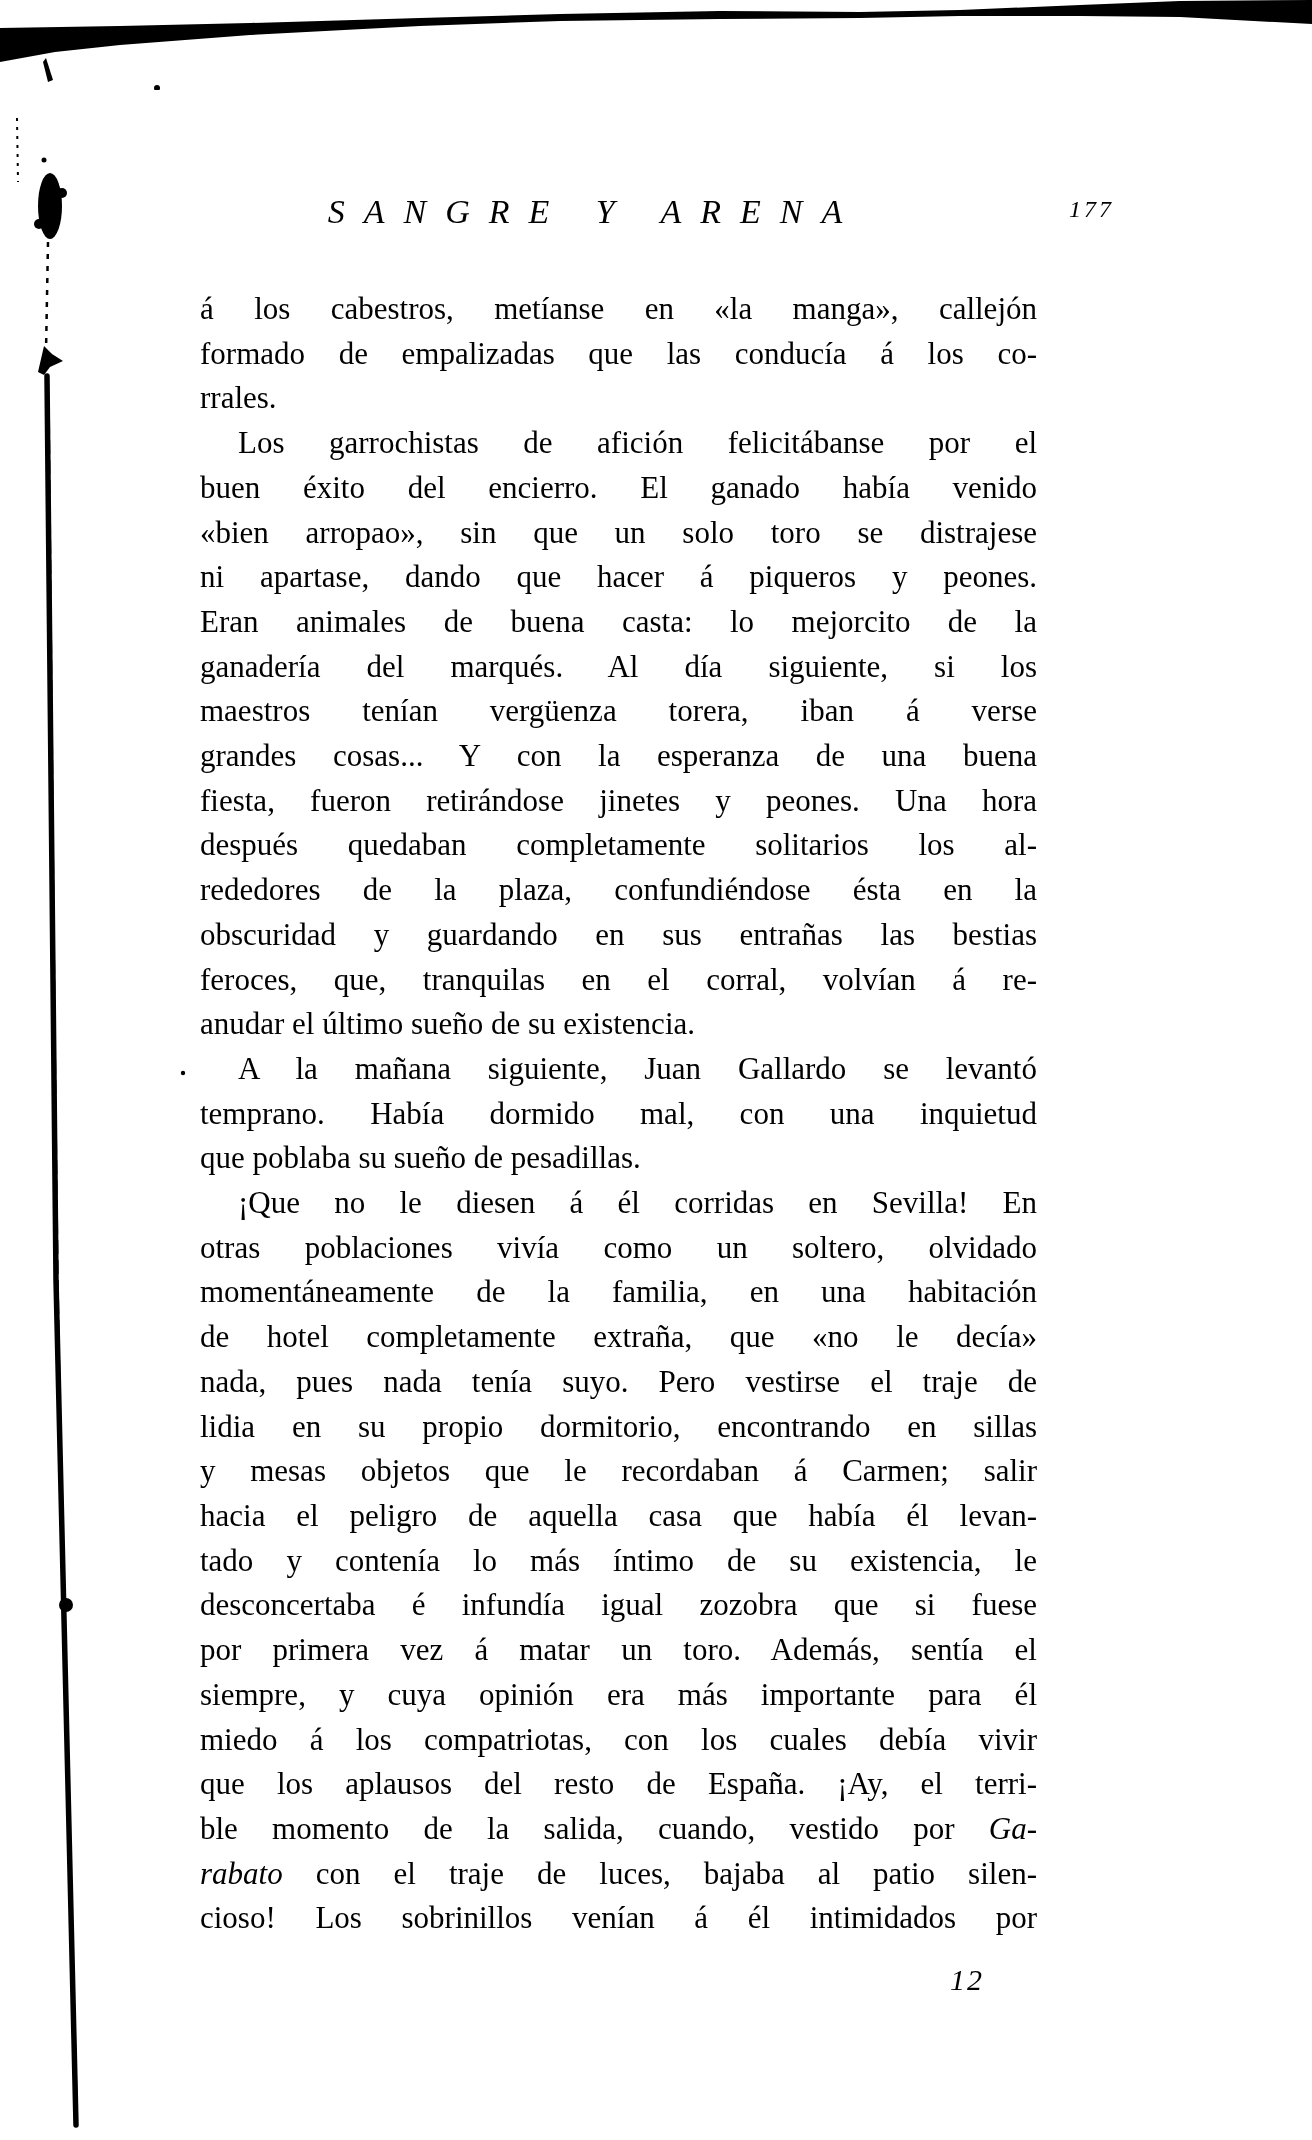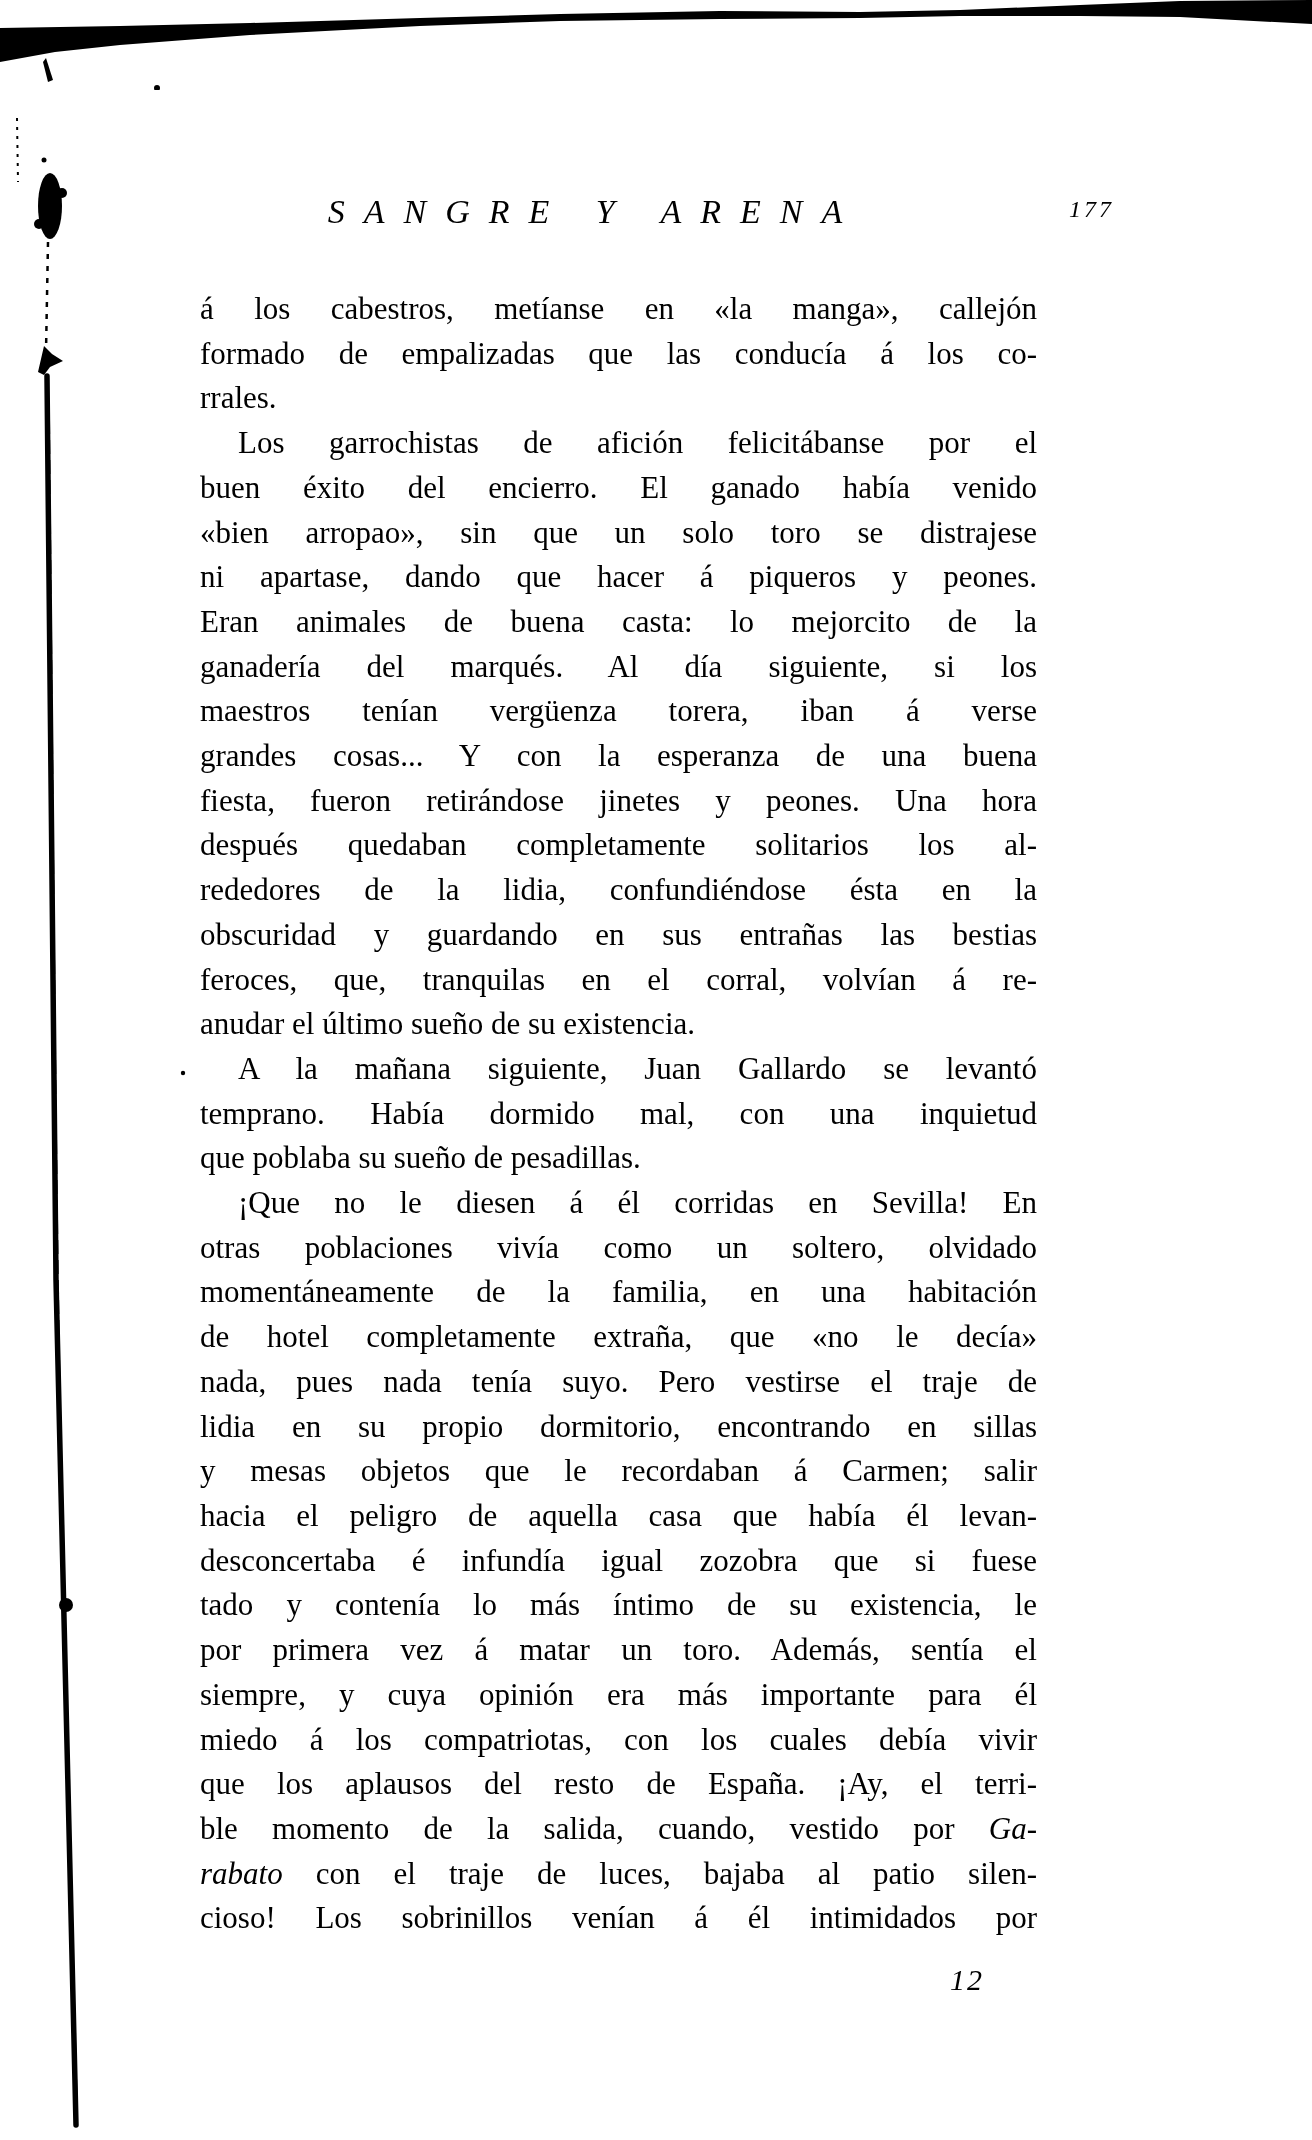--- a/index.html
+++ b/index.html
@@ -82,37 +82,37 @@
     <div class="line indent">Los garrochistas de afición felicitábanse por el</div>
     <div class="line">buen éxito del encierro. El ganado había venido</div>
     <div class="line">«bien arropao», sin que un solo toro se distrajese</div>
     <div class="line">ni apartase, dando que hacer á piqueros y peones.</div>
     <div class="line">Eran animales de buena casta: lo mejorcito de la</div>
     <div class="line">ganadería del marqués. Al día siguiente, si los</div>
     <div class="line">maestros tenían vergüenza torera, iban á verse</div>
     <div class="line">grandes cosas... Y con la esperanza de una buena</div>
     <div class="line">fiesta, fueron retirándose jinetes y peones. Una hora</div>
     <div class="line">después quedaban completamente solitarios los al-</div>
-    <div class="line">rededores de la lidia, confundiéndose ésta en la</div>
+    <div class="line">rededores de la plaza, confundiéndose ésta en la</div>
     <div class="line">obscuridad y guardando en sus entrañas las bestias</div>
     <div class="line">feroces, que, tranquilas en el corral, volvían á re-</div>
     <div class="line short">anudar el último sueño de su existencia.</div>
     <div class="line indent">A la mañana siguiente, Juan Gallardo se levantó</div>
     <div class="line">temprano. Había dormido mal, con una inquietud</div>
     <div class="line short">que poblaba su sueño de pesadillas.</div>
     <div class="line indent">¡Que no le diesen á él corridas en Sevilla! En</div>
     <div class="line">otras poblaciones vivía como un soltero, olvidado</div>
     <div class="line">momentáneamente de la familia, en una habitación</div>
     <div class="line">de hotel completamente extraña, que «no le decía»</div>
     <div class="line">nada, pues nada tenía suyo. Pero vestirse el traje de</div>
     <div class="line">lidia en su propio dormitorio, encontrando en sillas</div>
     <div class="line">y mesas objetos que le recordaban á Carmen; salir</div>
     <div class="line">hacia el peligro de aquella casa que había él levan-</div>
+    <div class="line">tado y contenía lo más íntimo de su existencia, le</div>
     <div class="line">desconcertaba é infundía igual zozobra que si fuese</div>
-    <div class="line">tado y contenía lo más íntimo de su existencia, le</div>
     <div class="line">por primera vez á matar un toro. Además, sentía el</div>
     <div class="line">siempre, y cuya opinión era más importante para él</div>
     <div class="line">miedo á los compatriotas, con los cuales debía vivir</div>
     <div class="line">que los aplausos del resto de España. ¡Ay, el terri-</div>
     <div class="line"><span>ble momento de la salida, cuando, vestido por </span><span class="it">Ga-</span></div>
     <div class="line"><span class="it">rabato</span><span> con el traje de luces, bajaba al patio silen-</span></div>
     <div class="line">cioso! Los sobrinillos venían á él intimidados por</div>
   </div>
 
   <div class="signature-mark">12</div>

